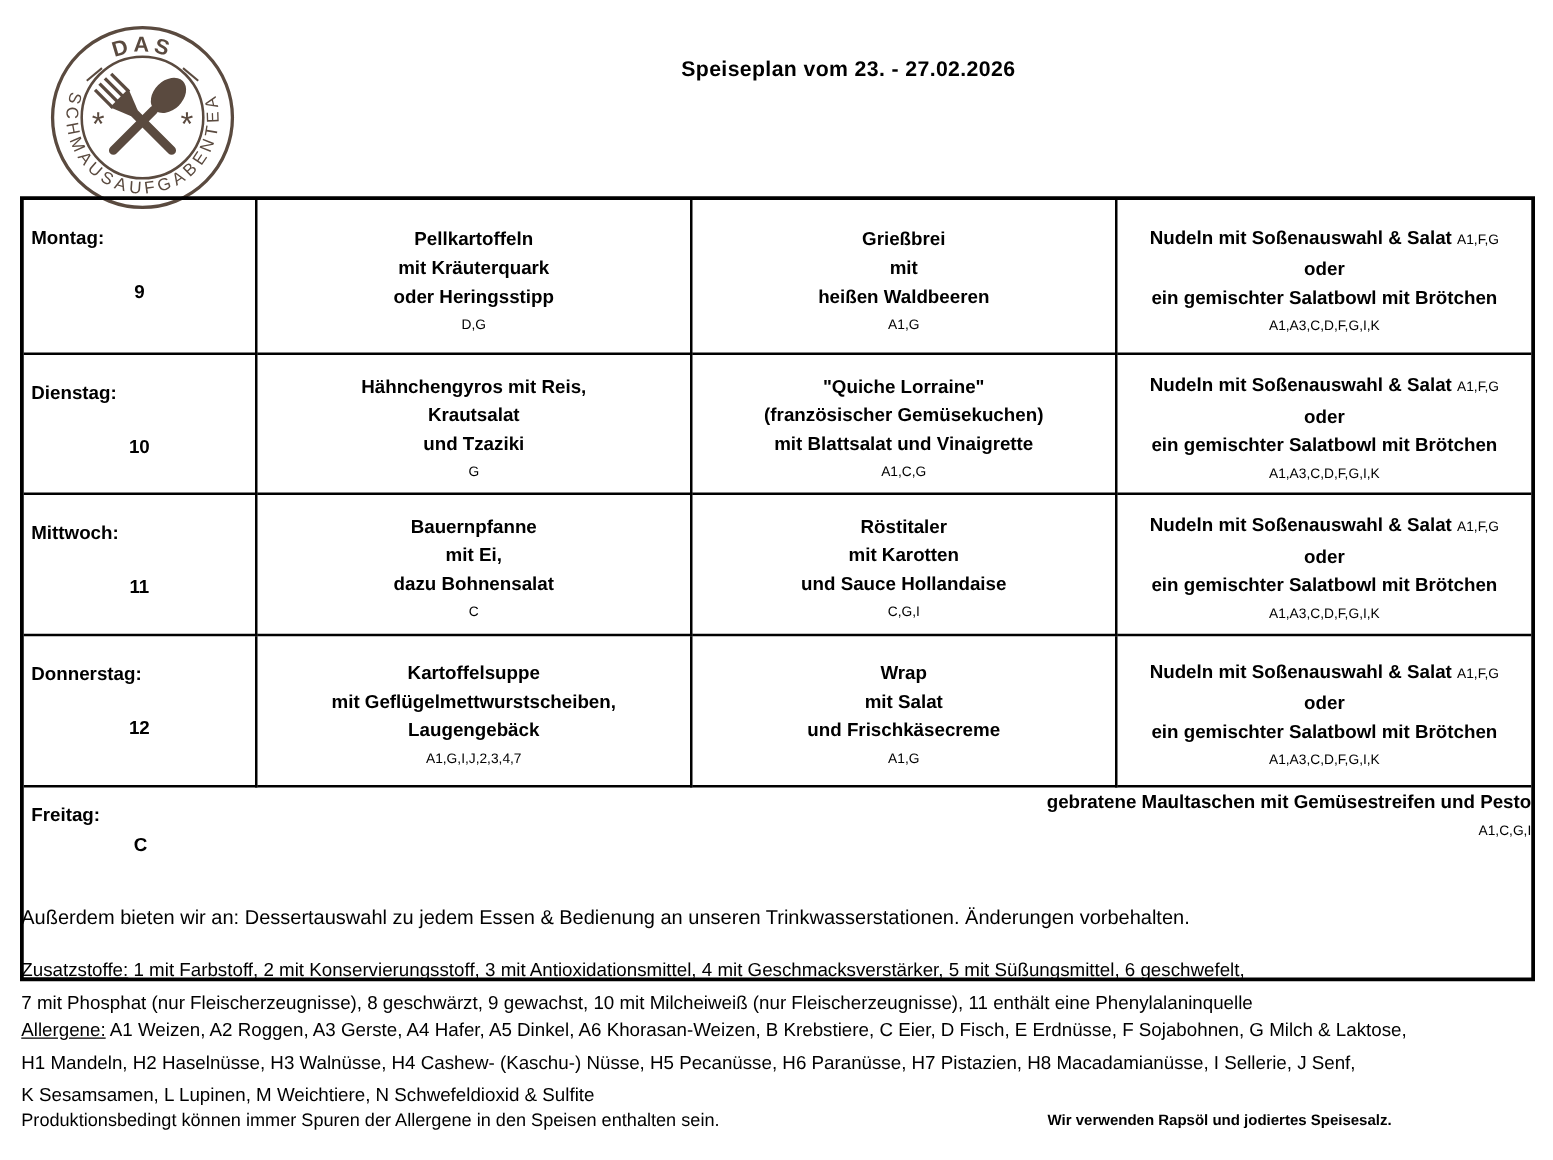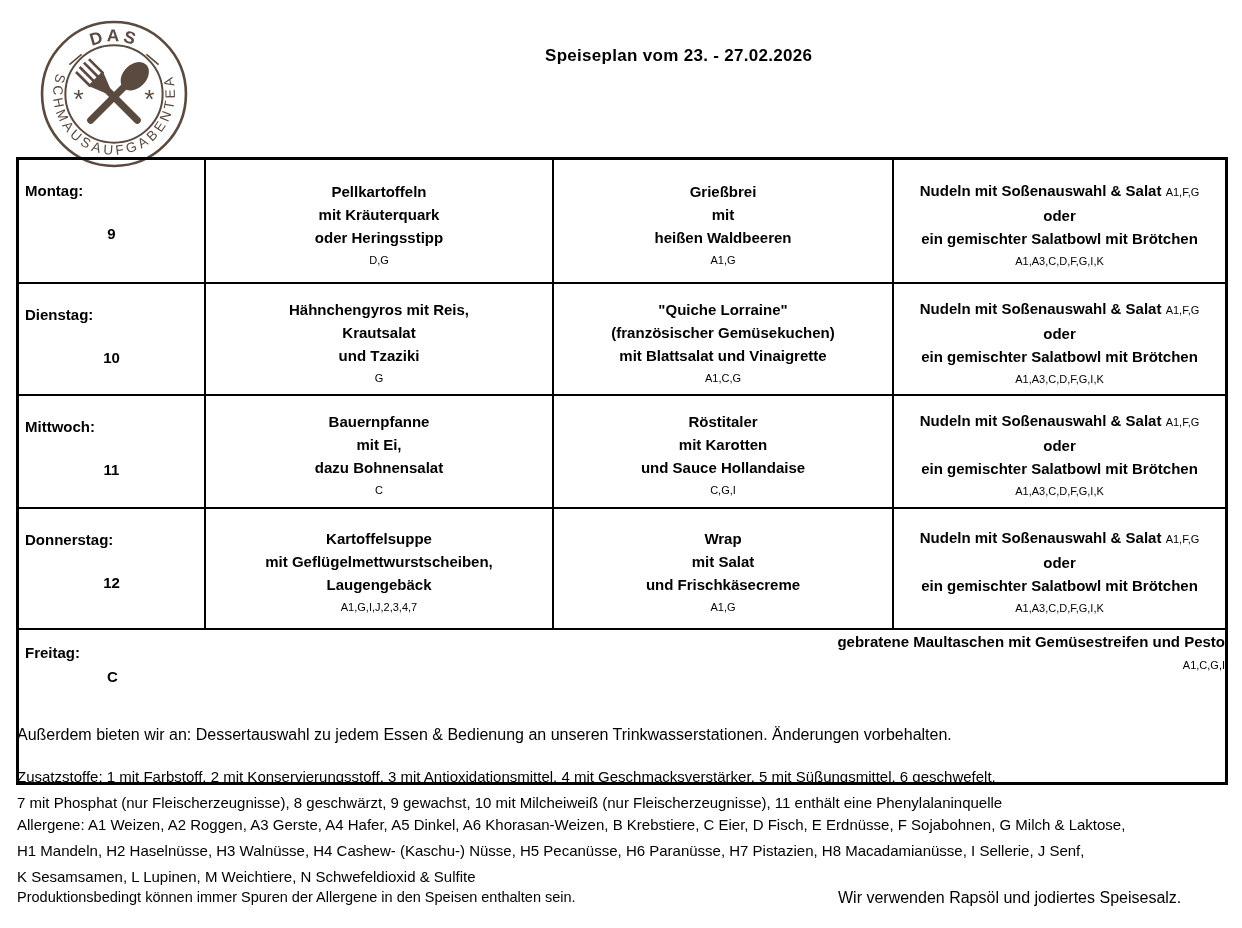--- a/index.html
+++ b/index.html
@@ -53,23 +53,23 @@
   .friday-dish .dish-allergens { margin-top: 5px; }
 
   
   .note {
     position: absolute; left: 17px; top: 724px;
     font-size: 16px; line-height: 22px; width: 1210px;
   }
   .footer-block { position: absolute; left: 17px; width: 1215px; font-size: 15px; line-height: 26px; }
   .block-additives { top: 764px; }
   .block-allergens { top: 812px; }
-  .u { }
+  .u { text-decoration: underline; }
   .bottom-note { position: absolute; left: 17px; top: 889px; font-size: 14.5px; font-weight: normal; }
-  .oil-note { position: absolute; left: 838px; top: 889px; font-size: 16px; font-weight: normal; }
+  .oil-note { position: absolute; left: 838px; top: 889px; font-size: 12px; font-weight: bold; }
 </style>
 </head>
 <body>
 
 <div class="logo-wrap">
   <svg width="152" height="152" viewBox="0 0 150 150">
     <defs>
       <path id="ringPath" d="M 18.6,54.5 A 60,60 0 1 0 131.4,54.5"></path>
       <path id="dasPath" d="M 53,27.9 A 52,52 0 0 1 97,27.9"></path>
     </defs>

